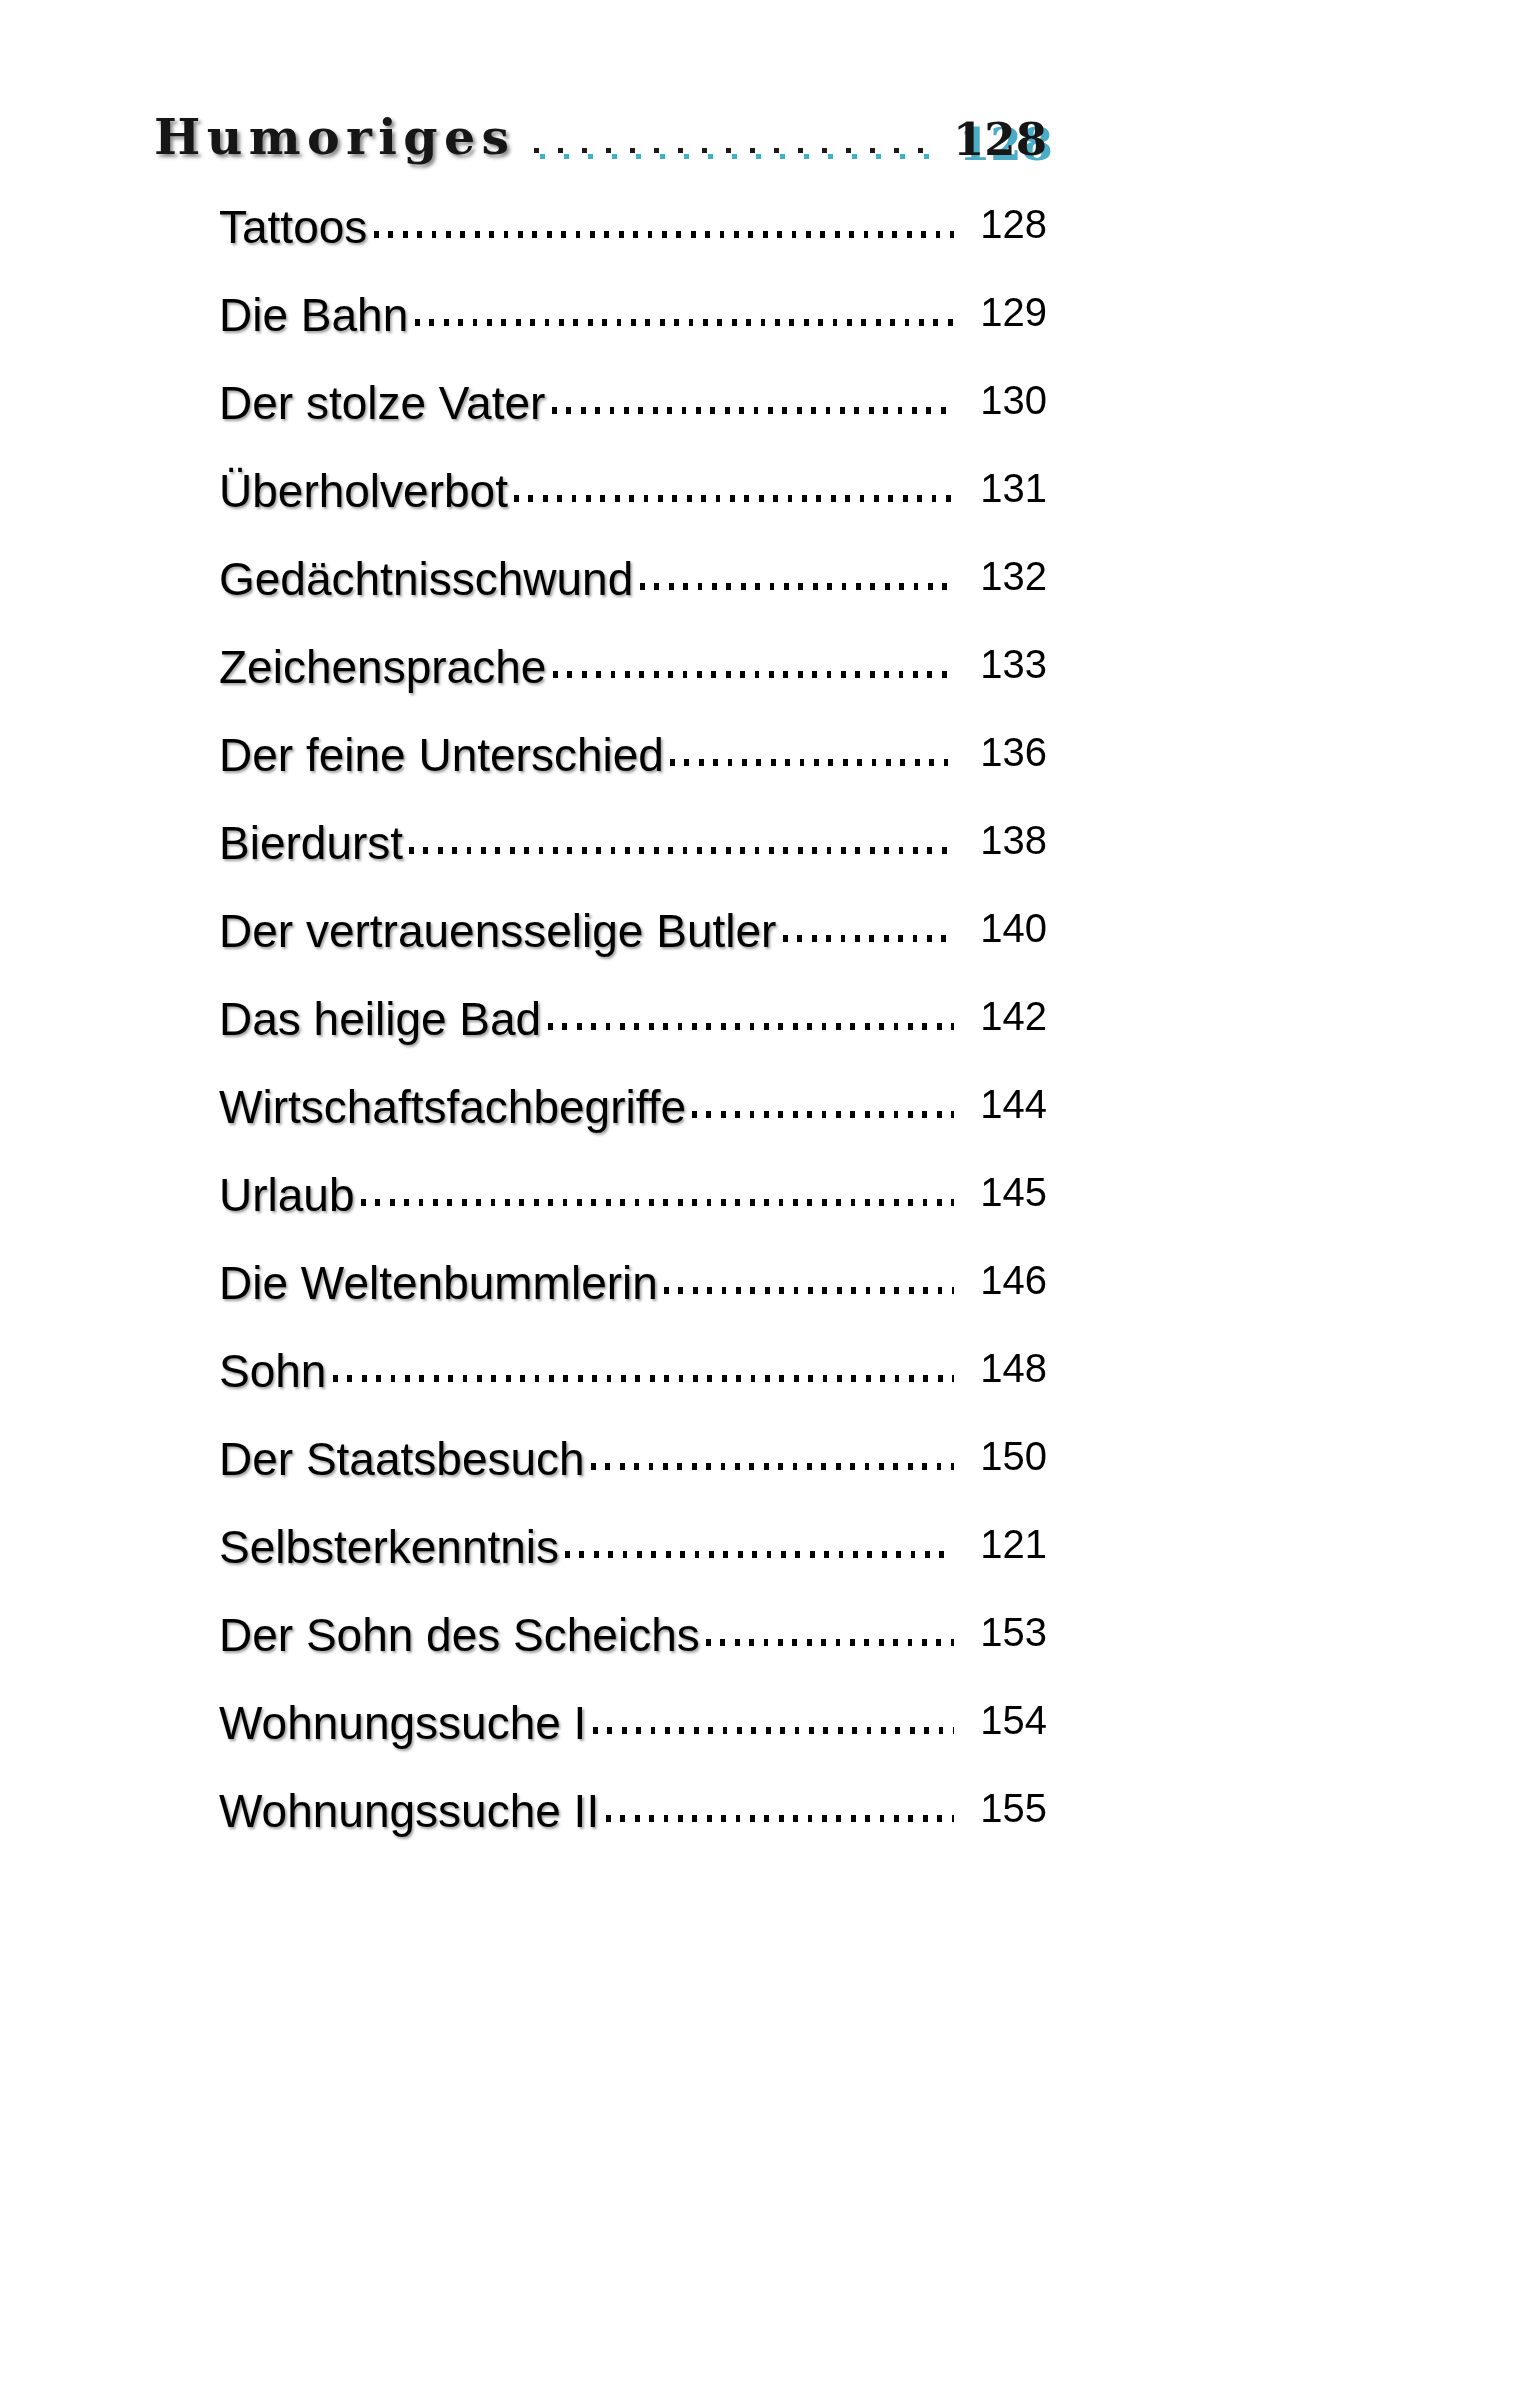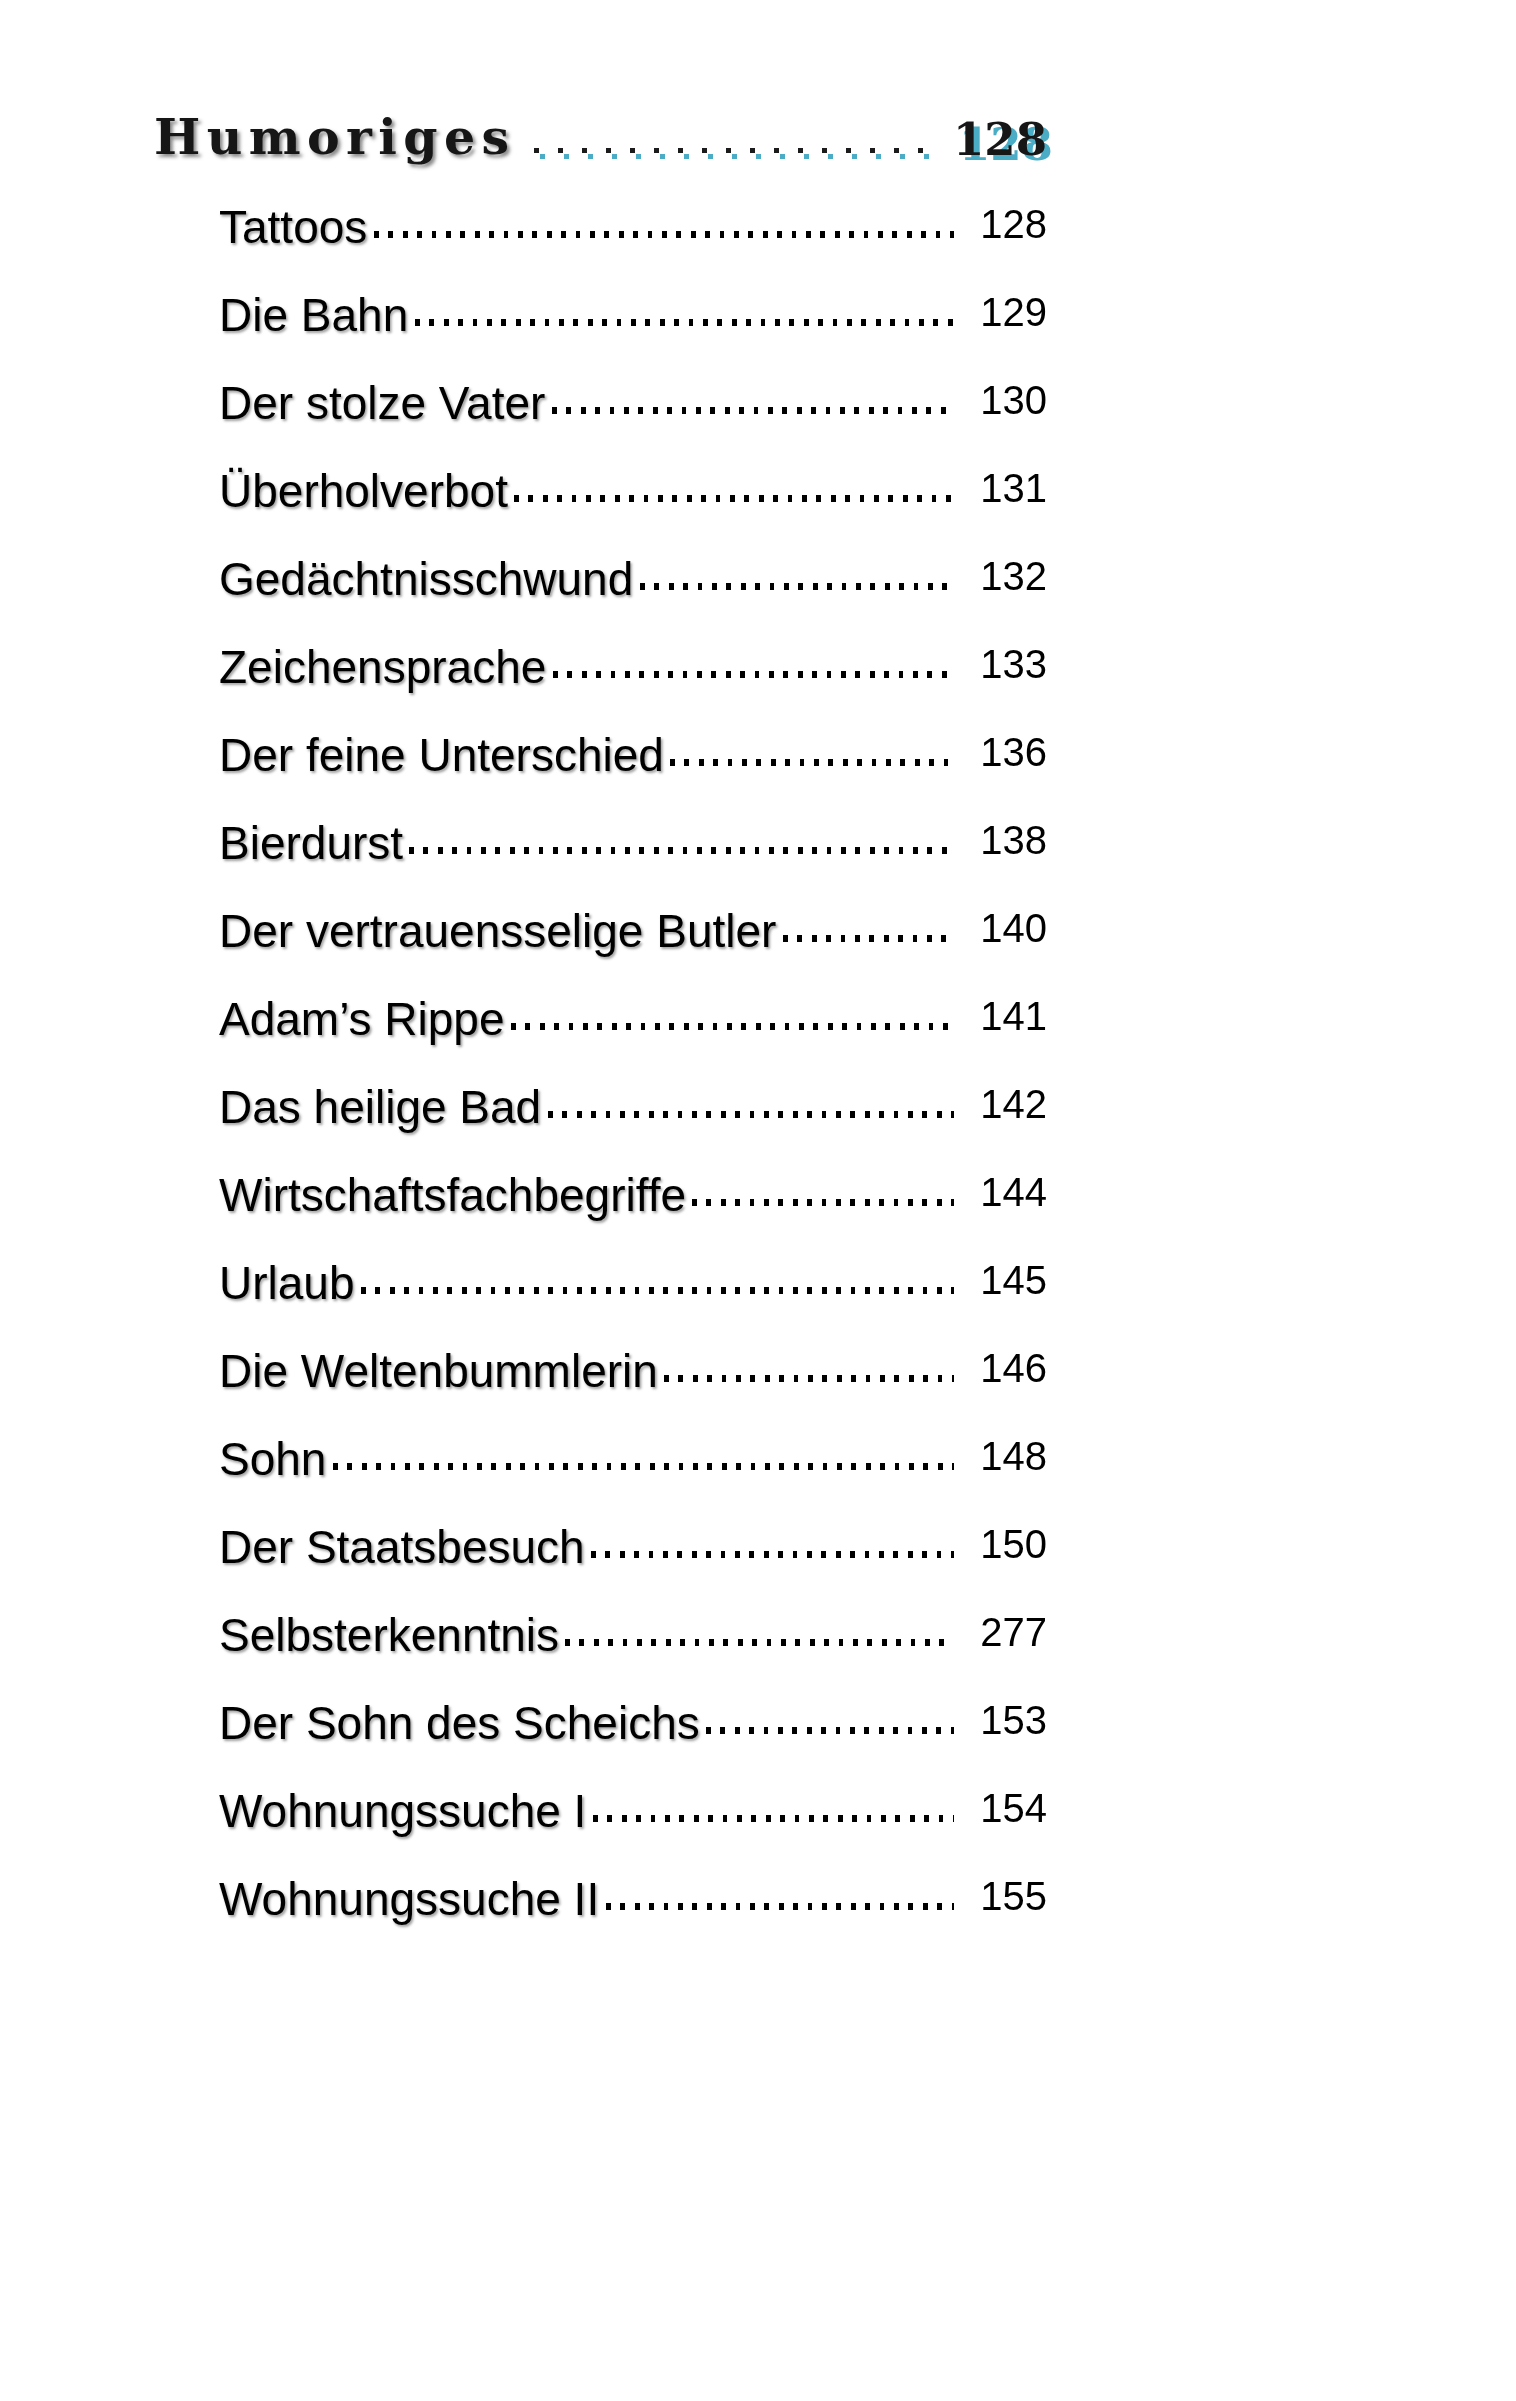--- a/index.html
+++ b/index.html
@@ -136,25 +136,20 @@
       <span class="leader"></span>
       <span class="p">138</span>
     </div>
 
     <div class="row">
       <span class="t">Der vertrauensselige Butler</span>
       <span class="leader"></span>
       <span class="p">140</span>
     </div>
 
-    <div class="row">
-      <span class="t">Adam’s Rippe</span>
-      <span class="leader"></span>
-      <span class="p">141</span>
-    </div>
 
     <div class="row">
       <span class="t">Das heilige Bad</span>
       <span class="leader"></span>
       <span class="p">142</span>
     </div>
 
     <div class="row">
       <span class="t">Wirtschaftsfachbegriffe</span>
       <span class="leader"></span>
@@ -182,21 +177,21 @@
 
     <div class="row">
       <span class="t">Der Staatsbesuch</span>
       <span class="leader"></span>
       <span class="p">150</span>
     </div>
 
     <div class="row">
       <span class="t">Selbsterkenntnis</span>
       <span class="leader"></span>
-      <span class="p">277</span>
+      <span class="p">121</span>
     </div>
 
     <div class="row">
       <span class="t">Der Sohn des Scheichs</span>
       <span class="leader"></span>
       <span class="p">153</span>
     </div>
 
     <div class="row">
       <span class="t">Wohnungssuche I</span>

